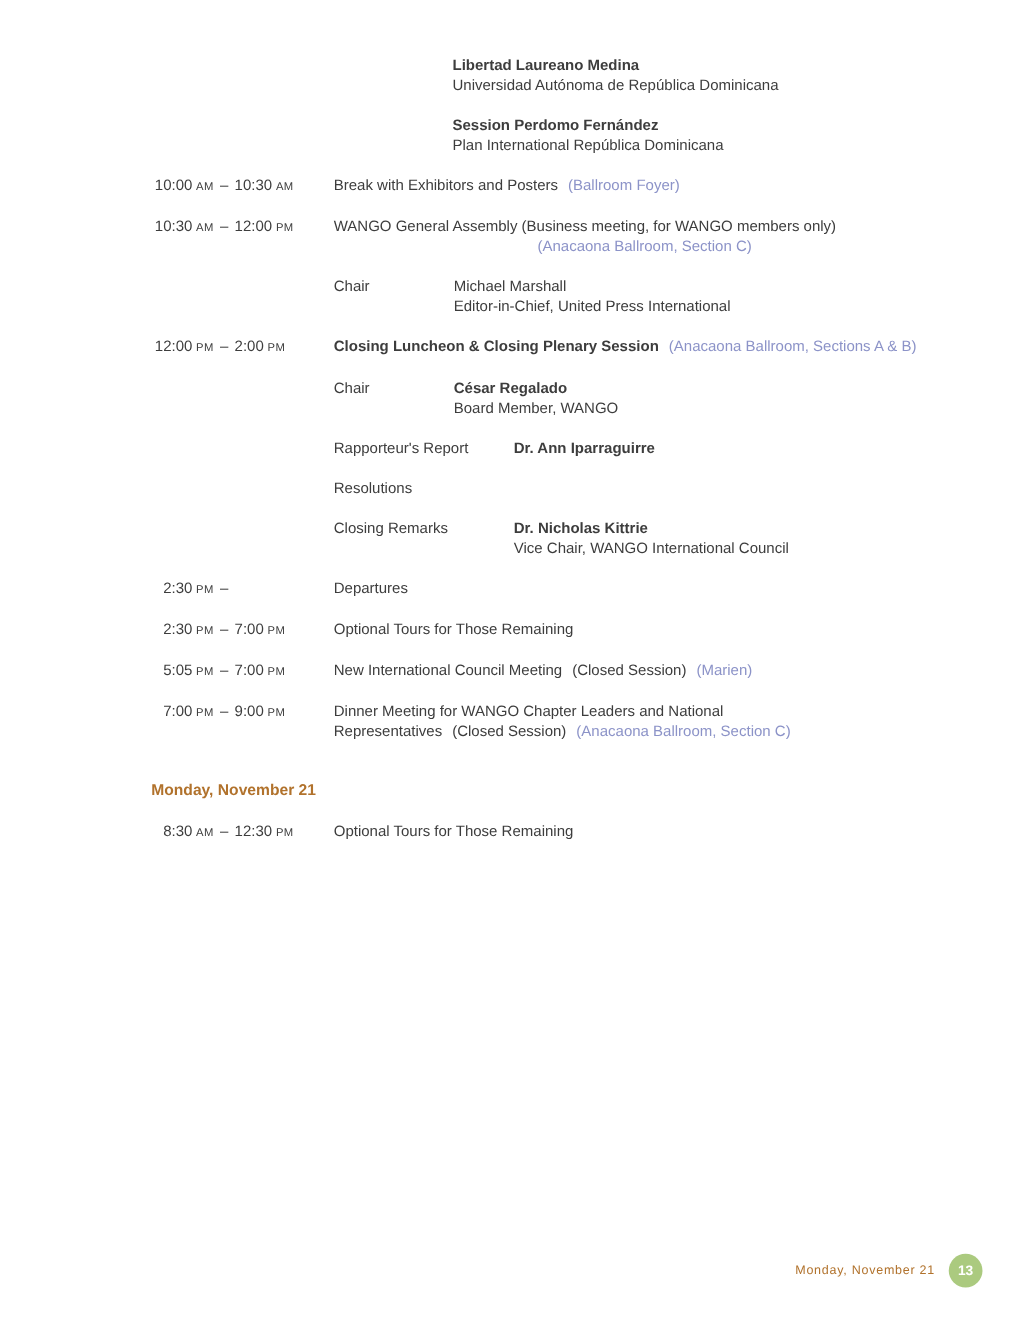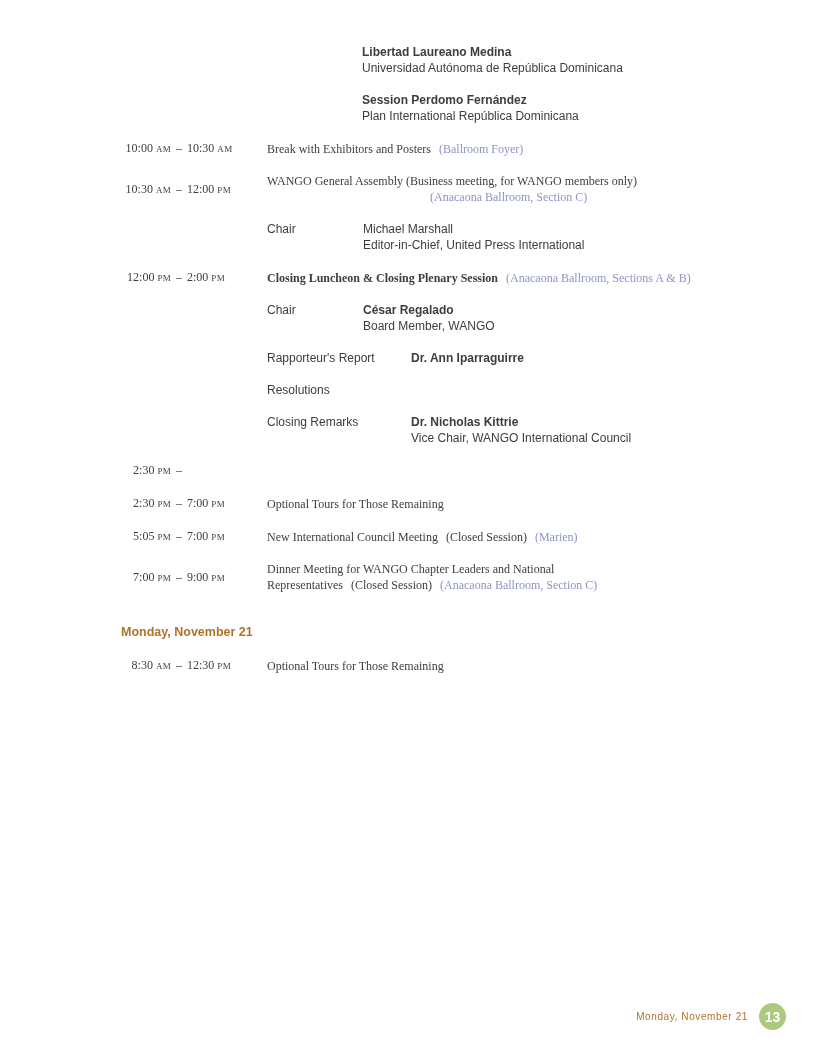--- a/index.html
+++ b/index.html
@@ -19,21 +19,21 @@
   .content{padding:44px 30px 0 121px;}
   p{margin:0;}
   .bold{font-weight:bold;}
 
   
   .speakers{margin-left:241px;}
   .speaker{margin-bottom:16px;}
 
   
   .row{margin-bottom:16px;}
-  .event{display:flex;align-items:center;font-family:Liberation Serif, serif;}
+  .event{display:flex;align-items:flex-start;}
   .time{width:146px;flex:0 0 146px;display:flex;white-space:nowrap;}
   .t-start{display:inline-block;width:50px;text-align:right;}
   .dash{margin:0 5px 0 5px;}
   .mer{font-size:9px;letter-spacing:.3px;}
   .mer:not(:empty){margin-left:3px;}
   .desc{flex:1;}
   .loc, .note{color:var(--accent-blue);}
   .note-dark{color:var(--text);}
   .loc:not(:empty), .note-dark:not(:empty){margin-left:8px;}
   .loc-line2{margin-left:163px;color:var(--accent-blue);}
@@ -58,21 +58,21 @@
     display:flex;align-items:center;gap:11px;
   }
   .footer-day{
     color:var(--accent-orange);font-size:10px;letter-spacing:.6px;
     white-space:nowrap;
   }
   .page-badge{
     width:27px;height:27px;border-radius:50%;
     background:var(--badge-bg);color:var(--badge-text);
     display:flex;align-items:center;justify-content:center;
-    font-size:14px;font-weight:bold;
+    font-size:11px;font-weight:bold;
   }
 </style>
 </head>
 <body>
 
 <main class="content">
 
   <section class="speakers">
     <div class="speaker">
       <p class="bold">Libertad Laureano Medina</p>
@@ -152,20 +152,23 @@
       <p>Vice Chair, WANGO International Council</p>
     </div>
   </div>
 
   <div class="row event">
     <div class="time">
       <span class="t-start"><span>2:30</span><span class="mer">PM</span></span>
       <span class="dash">–</span>
       <span class="t-end"><span></span><span class="mer"></span></span>
     </div>
+    <div class="desc">
+      <span>Departures</span>
+    </div>
   </div>
 
   <div class="row event">
     <div class="time">
       <span class="t-start"><span>2:30</span><span class="mer">PM</span></span>
       <span class="dash">–</span>
       <span class="t-end"><span>7:00</span><span class="mer">PM</span></span>
     </div>
     <div class="desc">
       <span>Optional Tours for Those Remaining</span>

